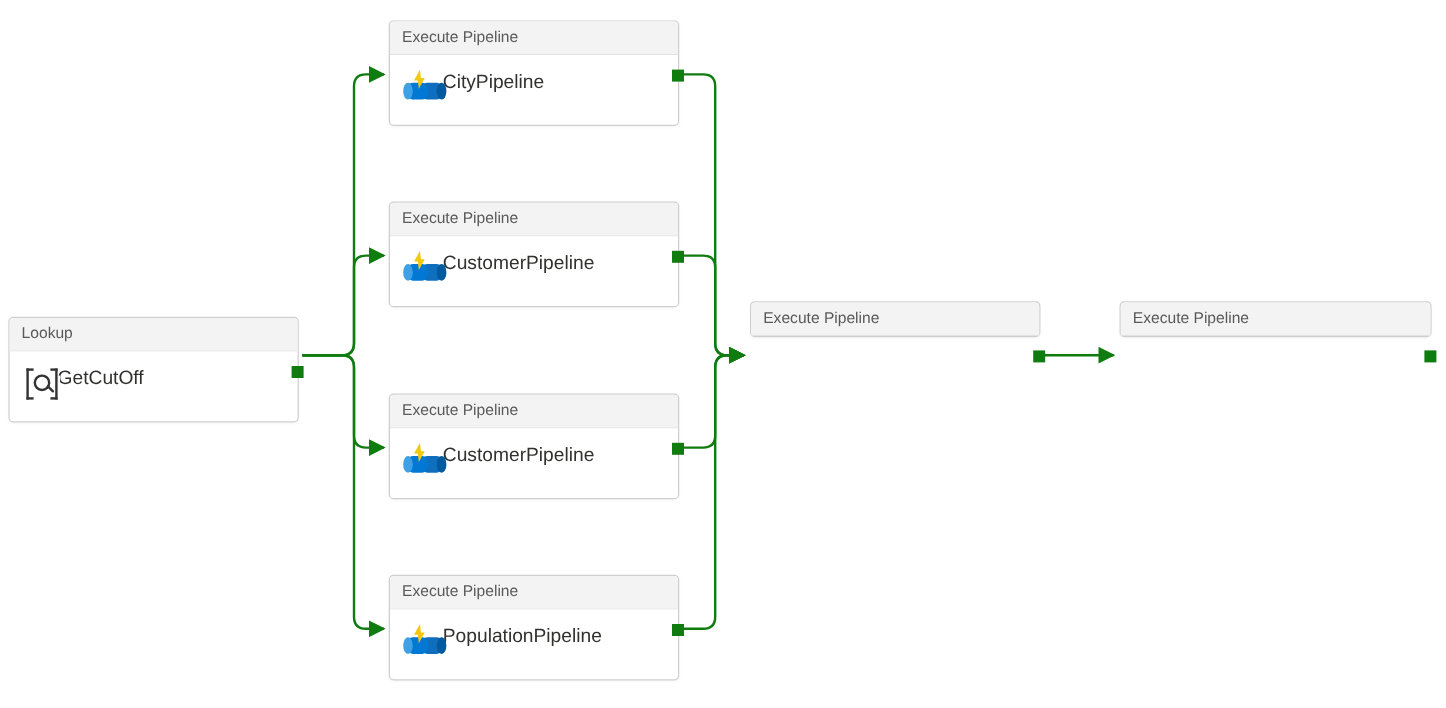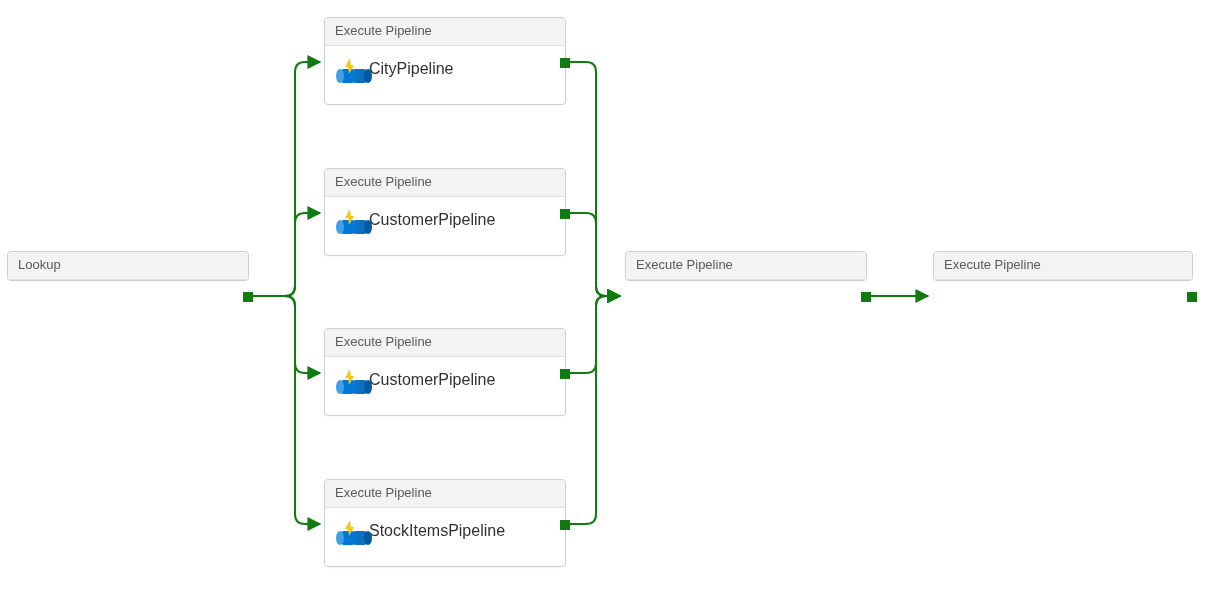--- a/index.html
+++ b/index.html
@@ -67,22 +67,29 @@
 
     <path marker-end="url(#arrow)" d="M570 62 H586 Q596 62 596 72 V286 Q596 296 606 296 H620"></path>
     <path marker-end="url(#arrow)" d="M570 213 H586 Q596 213 596 223 V286 Q596 296 606 296 H620"></path>
     <path marker-end="url(#arrow)" d="M570 373 H586 Q596 373 596 363 V306 Q596 296 606 296 H620"></path>
     <path marker-end="url(#arrow)" d="M570 524 H586 Q596 524 596 514 V306 Q596 296 606 296 H620"></path>
 
     <path marker-end="url(#arrow)" d="M870 296 H928"></path>
   </g>
 </svg>
 
-<div class="node" style="left:7px;top:251px;width:240px">
+<div class="node" style="left:7px;top:264px;width:240px">
   <div class="hdr">Lookup</div>
+  <div class="body">
+    <span class="ic-lookup">
+      <span class="ic-lookup-mask" style="position:absolute;inset:0"></span>
+      <span class="ic-lookup-glass"></span>
+    </span>
+    <span class="label">GetCutOff</span>
+  </div>
   <span class="port" style="right:-5px;top:40px"></span>
 </div>
 
 <div class="node" style="left:324px;top:17px;width:240px">
   <div class="hdr">Execute Pipeline</div>
   <div class="body">
     <span class="ic-pipe">
       <span class="cyl2"></span>
           <span class="cyl"></span>
           <span class="bolt"></span>
@@ -119,21 +126,21 @@
 </div>
 
 <div class="node" style="left:324px;top:479px;width:240px">
   <div class="hdr">Execute Pipeline</div>
   <div class="body">
     <span class="ic-pipe">
       <span class="cyl2"></span>
           <span class="cyl"></span>
           <span class="bolt"></span>
         </span>
-    <span class="label">StockItemsPipeline</span>
+    <span class="label">PopulationPipeline</span>
   </div>
   <span class="port" style="right:-5px;top:40px"></span>
 </div>
 
 <div class="node" style="left:625px;top:251px;width:240px">
   <div class="hdr">Execute Pipeline</div>
   <span class="port" style="right:-5px;top:40px"></span>
 </div>
 
 <div class="node" style="left:933px;top:251px;width:258px">

